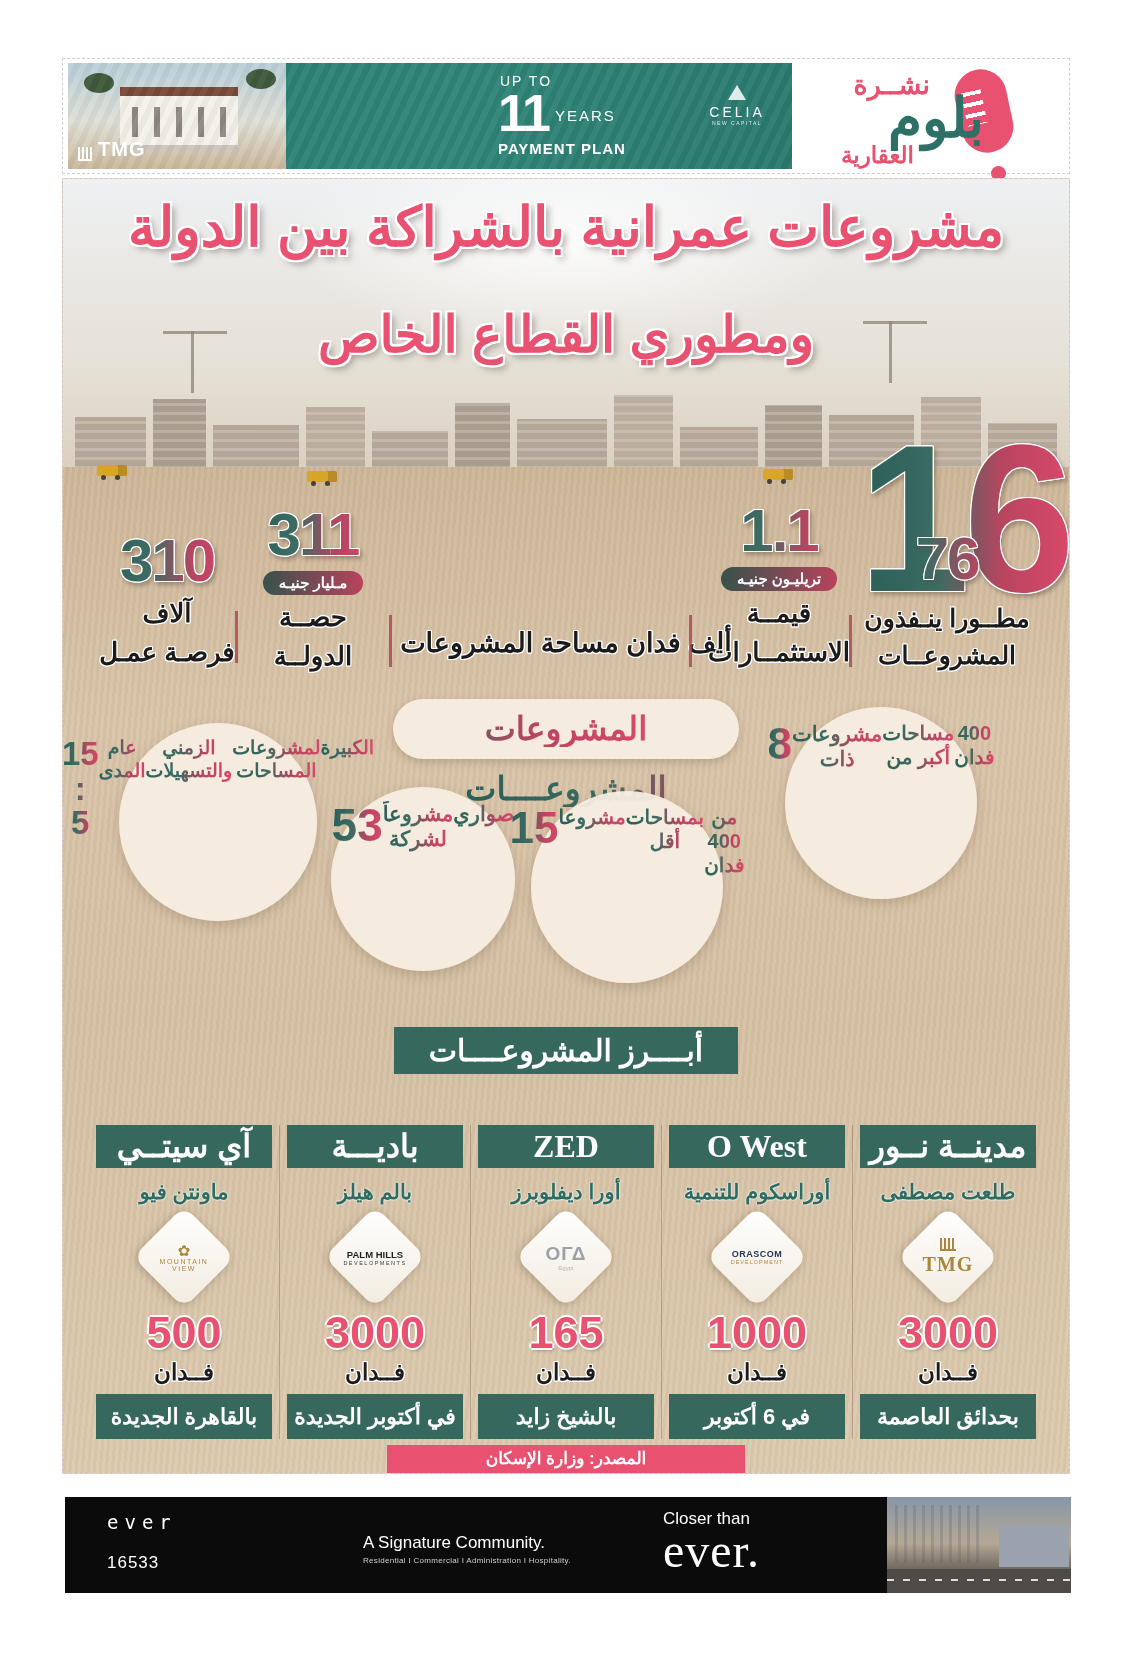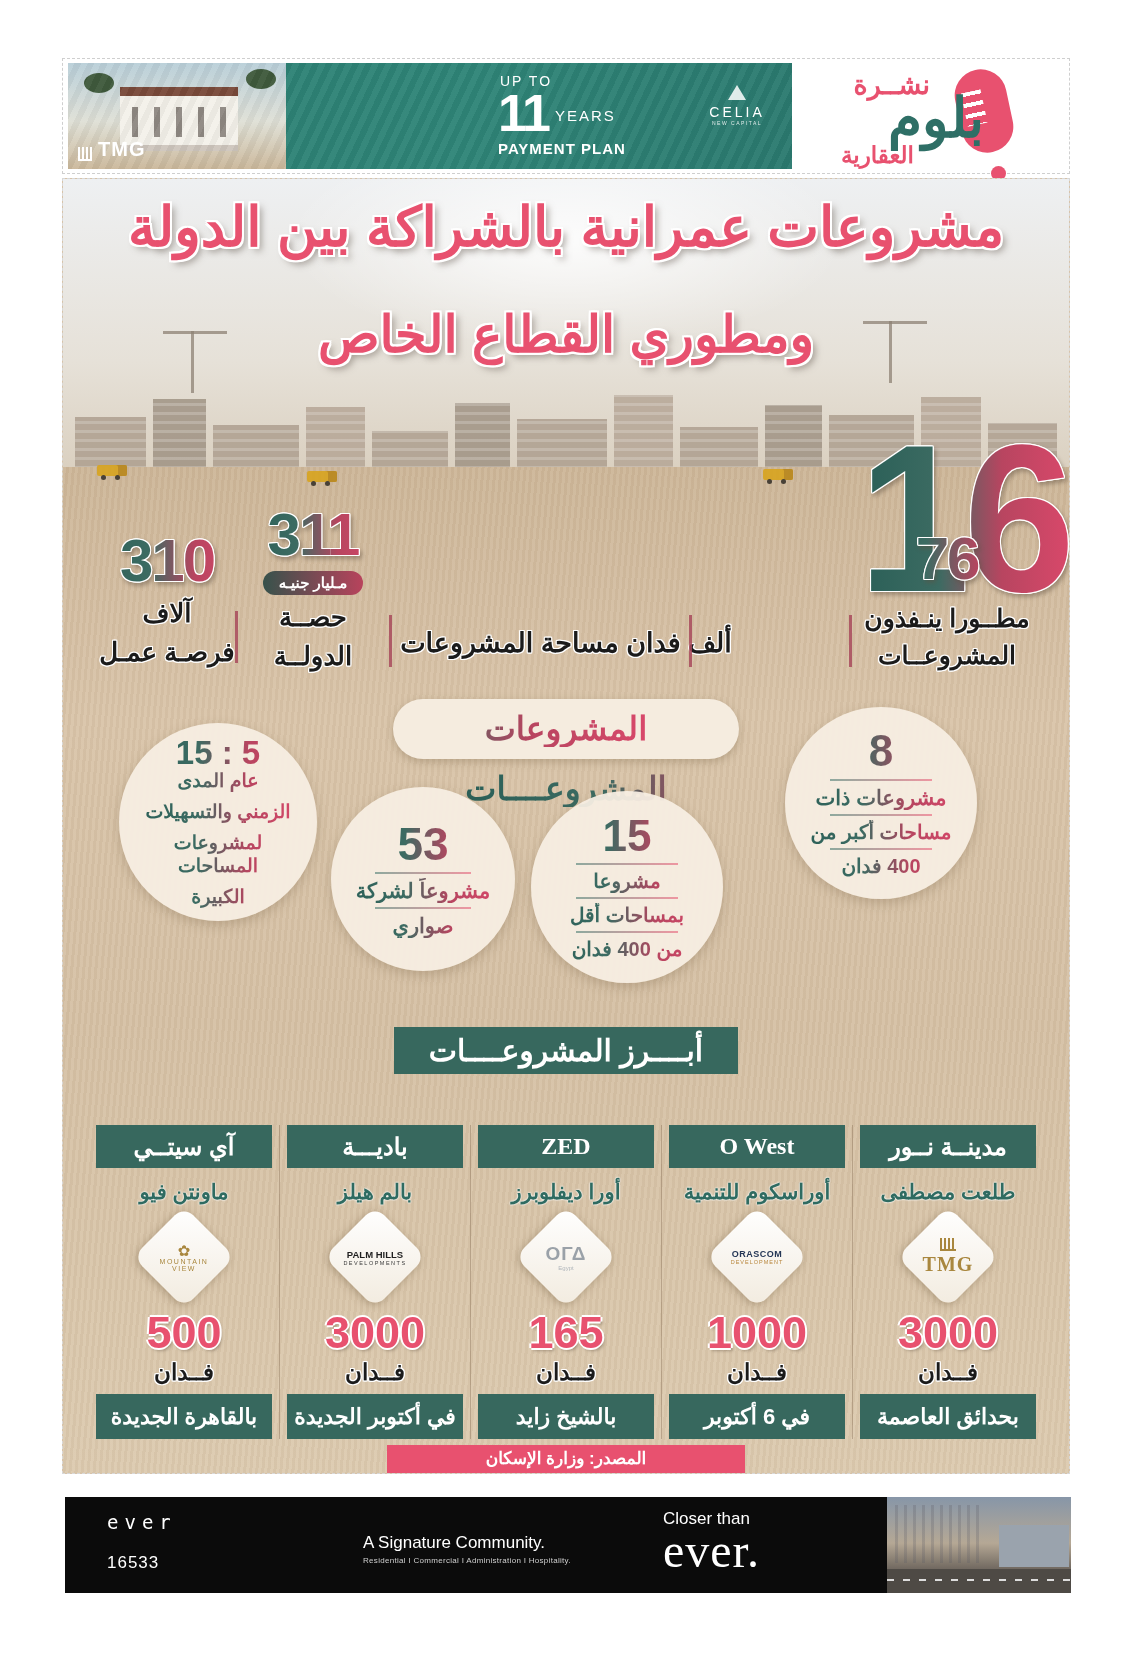--- a/index.html
+++ b/index.html
@@ -62,30 +62,30 @@
   .hero-num span { display:inline-block; font-size:200px; font-weight:800; letter-spacing:-6px; transform:scaleY(1.05); }
   .hero-label { position:absolute; left:0; right:0; top:448px; text-align:center; font-size:27px; font-weight:bold; }
 
   .stat { position:absolute; text-align:center; }
   .s-num { font-size:60px; font-weight:800; line-height:1; letter-spacing:-2px; }
   .s-pill { display:inline-block; margin-top:6px; padding:3px 16px; border-radius:15px; background:linear-gradient(90deg,#37524b,#b8435c); color:#fff; font-size:15px; font-weight:bold; }
   .s-cap { font-size:26px; font-weight:bold; line-height:1.25; margin-top:6px; }
   .vdiv { position:absolute; width:3px; height:52px; background:#a84a5c; opacity:.85; }
 
   .dist-title { position:absolute; left:50%; transform:translateX(-50%); top:520px; width:346px; height:60px; background:#f5ecdf; border-radius:32px; box-shadow:0 3px 8px rgba(120,100,70,.35); line-height:60px; text-align:center; font-size:33px; font-weight:bold; }
-  .bubble { position:absolute; background:rgba(246,238,226,.94); border-radius:50%; box-shadow:0 4px 12px rgba(110,90,60,.28); display:flex; flex-direction:column; justify-content:center; text-align:center; padding:14px; }
+  .bubble { position:absolute; background:rgba(246,238,226,.94); border-radius:50%; box-shadow:0 4px 12px rgba(110,90,60,.28); display:flex; flex-direction:row; justify-content:center; text-align:center; padding:14px; }
   .b-val { font-weight:800; line-height:1.05; }
   .b-line { font-weight:bold; line-height:1.2; }
   .b-sep { height:2px; width:62%; margin:4px auto; background:linear-gradient(90deg,#3a7268,#e8516f); opacity:.55; }
 
   .proj-title { position:absolute; left:50%; transform:translateX(-50%); top:848px; width:344px; height:47px; background:#37685e; color:#fff; font-size:30px; font-weight:bold; line-height:47px; text-align:center; }
   .proj-row { position:absolute; left:26px; right:26px; top:946px; display:flex; direction:rtl; }
   .proj-col { flex:1; padding:0 7px; text-align:center; }
   .proj-col + .proj-col { border-right:1px solid rgba(130,105,80,.4); }
-  .p-head { background:#37685e; color:#fff; font-size:24px; font-weight:bold; height:43px; line-height:43px; white-space:nowrap; }
+  .p-head { background:#37685e; color:#fff; font-size:32px; font-weight:bold; height:43px; line-height:43px; white-space:nowrap; }
   .p-head.latin { font-family:"Liberation Serif", serif; font-weight:bold; }
   .p-dev { margin-top:12px; color:#2f6b61; font-size:21px; font-weight:bold; white-space:nowrap; text-shadow:0 0 2px #fff,0 0 2px #fff; }
   .p-logo { position:relative; height:98px; margin-top:4px; }
   .diamond { position:absolute; left:50%; top:50%; width:72px; height:72px; transform:translate(-50%,-50%) rotate(45deg); background:linear-gradient(135deg,#ffffff,#f2ebdf); border-radius:13px; box-shadow:0 2px 8px rgba(100,80,50,.38); }
   .logo-txt { position:absolute; left:0; right:0; top:50%; transform:translateY(-50%); }
   .p-area { margin-top:4px; font-size:45px; font-weight:800; color:#e8516f; line-height:1; text-shadow:-2px 0 #fff,2px 0 #fff,0 -2px #fff,0 2px #fff,2px 3px 3px rgba(95,80,65,.4); }
   .p-unit { margin-top:4px; font-size:23px; font-weight:bold; }
   .p-loc { margin-top:8px; background:#37685e; color:#fff; font-size:22px; font-weight:bold; height:45px; line-height:45px; white-space:nowrap; }
 
   .tmg-emblem { width:16px; height:13px; margin:0 auto 2px; background:repeating-linear-gradient(90deg,#a9873e 0 2px,transparent 2px 4px); border-bottom:2px solid #a9873e; }
@@ -199,20 +199,26 @@
       <div class="s-num gtext halo">310</div>
       <div class="s-cap cap rtl">آلاف</div>
       <div class="s-cap cap rtl">فرصـة عمـل</div>
     </div>
     <div class="stat" style="left:180px;top:326px;width:140px;">
       <div class="s-num gtext halo">311</div>
       <div class="s-pill rtl">مـليار جنيـه</div>
       <div class="s-cap cap rtl">حصــة</div>
       <div class="s-cap cap rtl">الدولــة</div>
     </div>
+    <div class="stat" style="left:636px;top:322px;width:160px;">
+      <div class="s-num gtext halo">1.1</div>
+      <div class="s-pill rtl">تريليـون جنيـه</div>
+      <div class="s-cap cap rtl">قيمــة</div>
+      <div class="s-cap cap rtl">الاستثمــارات</div>
+    </div>
     <div class="stat" style="left:796px;top:350px;width:176px;">
       <div class="s-num gtext halo">76</div>
       <div class="s-cap cap rtl" style="margin-top:14px;font-size:25px;">مطــورا ينـفذون</div>
       <div class="s-cap cap rtl" style="font-size:25px;">المشروعــات</div>
     </div>
     <div class="vdiv" style="left:172px;top:432px;"></div>
     <div class="vdiv" style="left:326px;top:436px;"></div>
     <div class="vdiv" style="left:626px;top:436px;"></div>
     <div class="vdiv" style="left:786px;top:436px;"></div>
 

